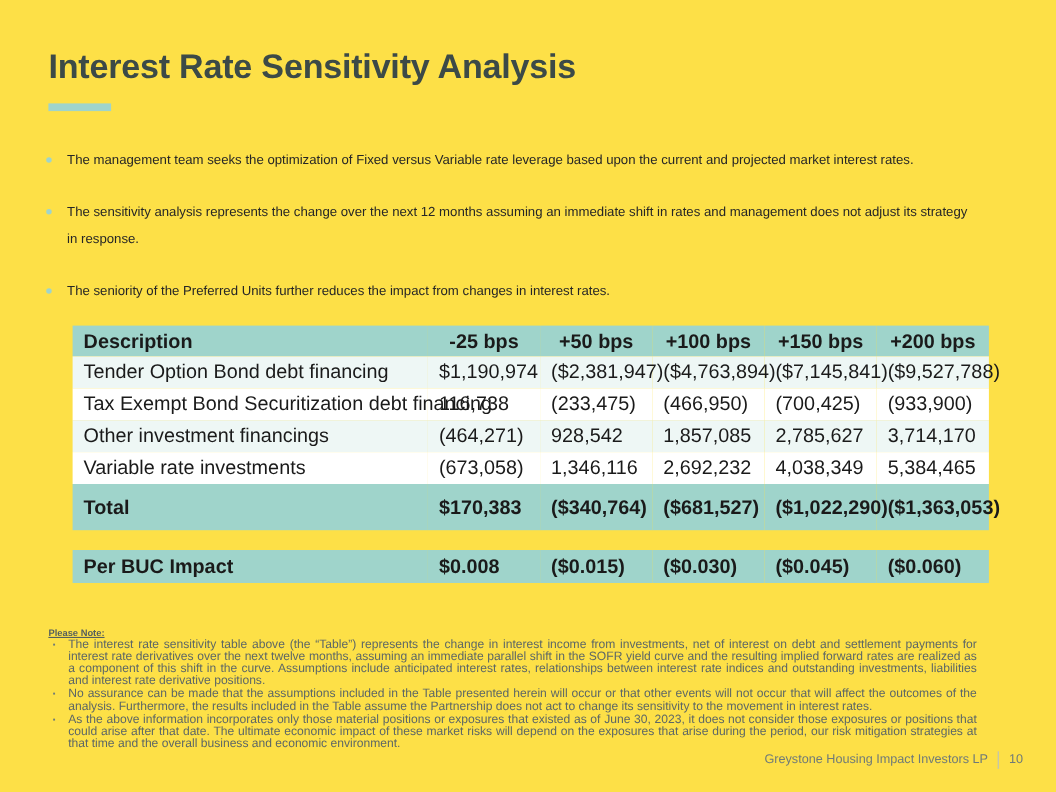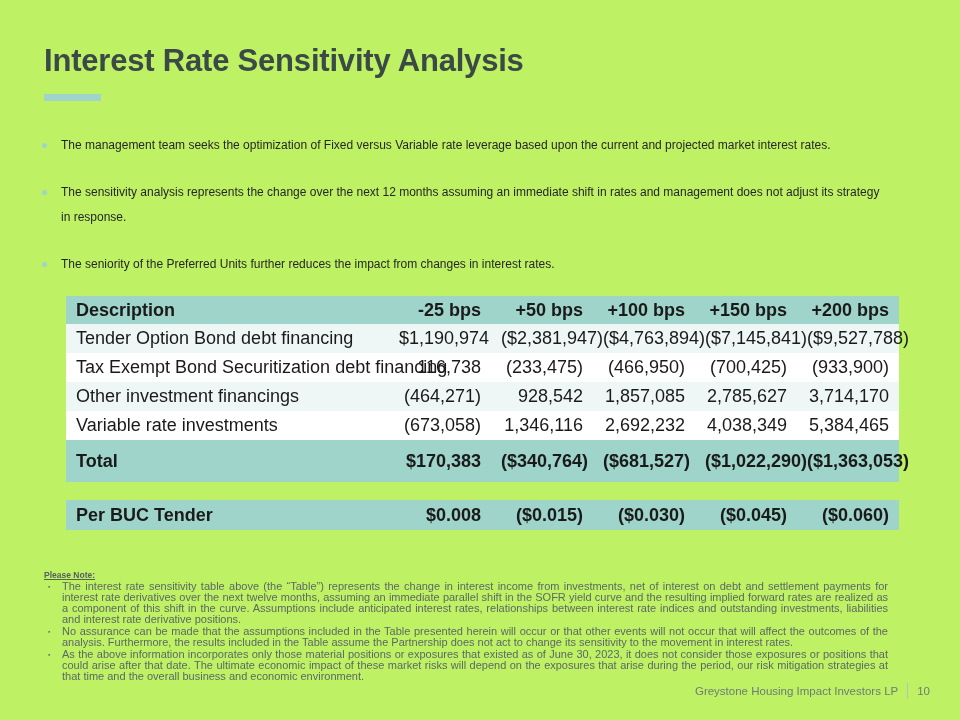--- a/index.html
+++ b/index.html
@@ -8,21 +8,21 @@
     padding: 0;
     background: #ffffff;
   }
   body {
     font-family: "Liberation Sans", sans-serif;
   }
   #slide {
     position: relative;
     width: 960px;
     height: 720px;
-    background: #bef264;
+    background: #fde047;
     overflow: hidden;
   }
 
   
   #title-block {
     position: absolute;
     left: 44px;
     top: 42px;
     width: 860px;
   }
@@ -89,21 +89,21 @@
     height: 29px;
     vertical-align: middle;
     white-space: nowrap;
   }
   .tbl th {
     font-weight: bold;
     background: #9fd4cb;
     height: 28px;
   }
   .tbl th.h-desc, .tbl td.v-desc { text-align: left; }
-  .tbl th.h-num,  .tbl td.v-num  { text-align: right; }
+  .tbl th.h-num,  .tbl td.v-num  { }
 
   tr.r-shade td { background: #eef7f5; }
   tr.r-plain td { background: #ffffff; }
   tr.r-total td {
     background: #9fd4cb;
     font-weight: bold;
     height: 42px;
   }
   tr.r-buc td {
     background: #9fd4cb;
@@ -257,21 +257,21 @@
     <colgroup>
       <col class="c-desc">
         <col class="c-num">
         <col class="c-num">
       <col class="c-num">
         <col class="c-num">
         <col class="c-num">
     </colgroup>
     <tbody>
       <tr class="r-buc">
-        <td class="v-desc">Per BUC Tender</td>
+        <td class="v-desc">Per BUC Impact</td>
         <td class="v-num">$0.008</td>
         <td class="v-num">($0.015)</td>
         <td class="v-num">($0.030)</td>
         <td class="v-num">($0.045)</td>
         <td class="v-num">($0.060)</td>
       </tr>
     </tbody>
   </table>
 
   <div id="footnotes">

